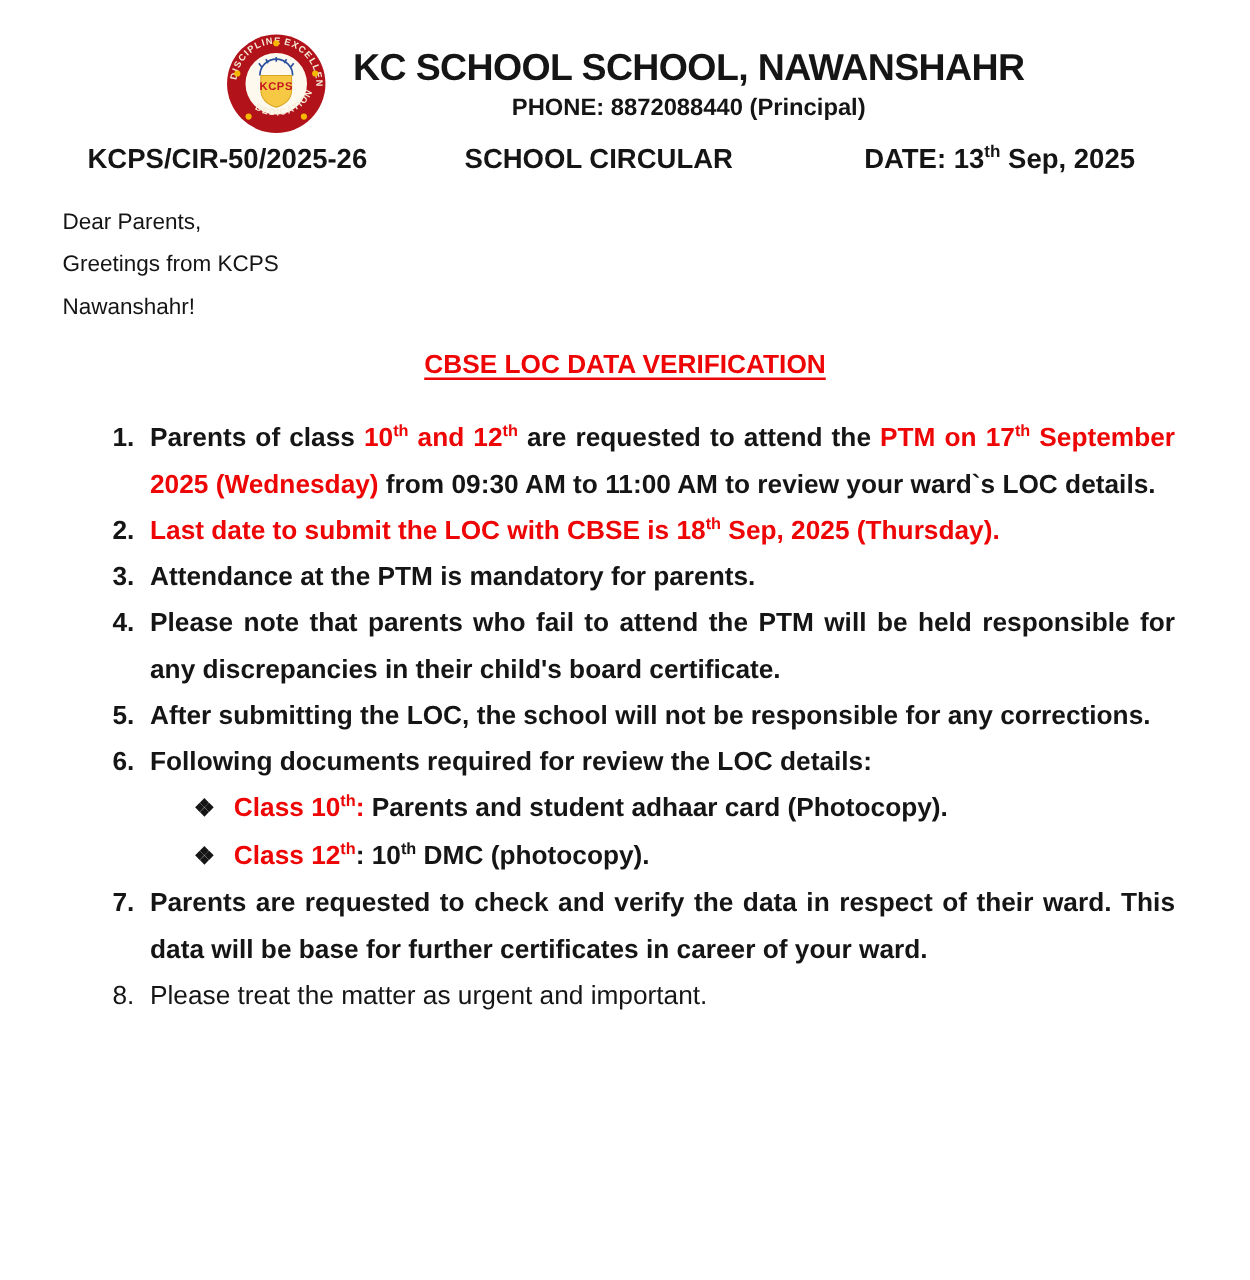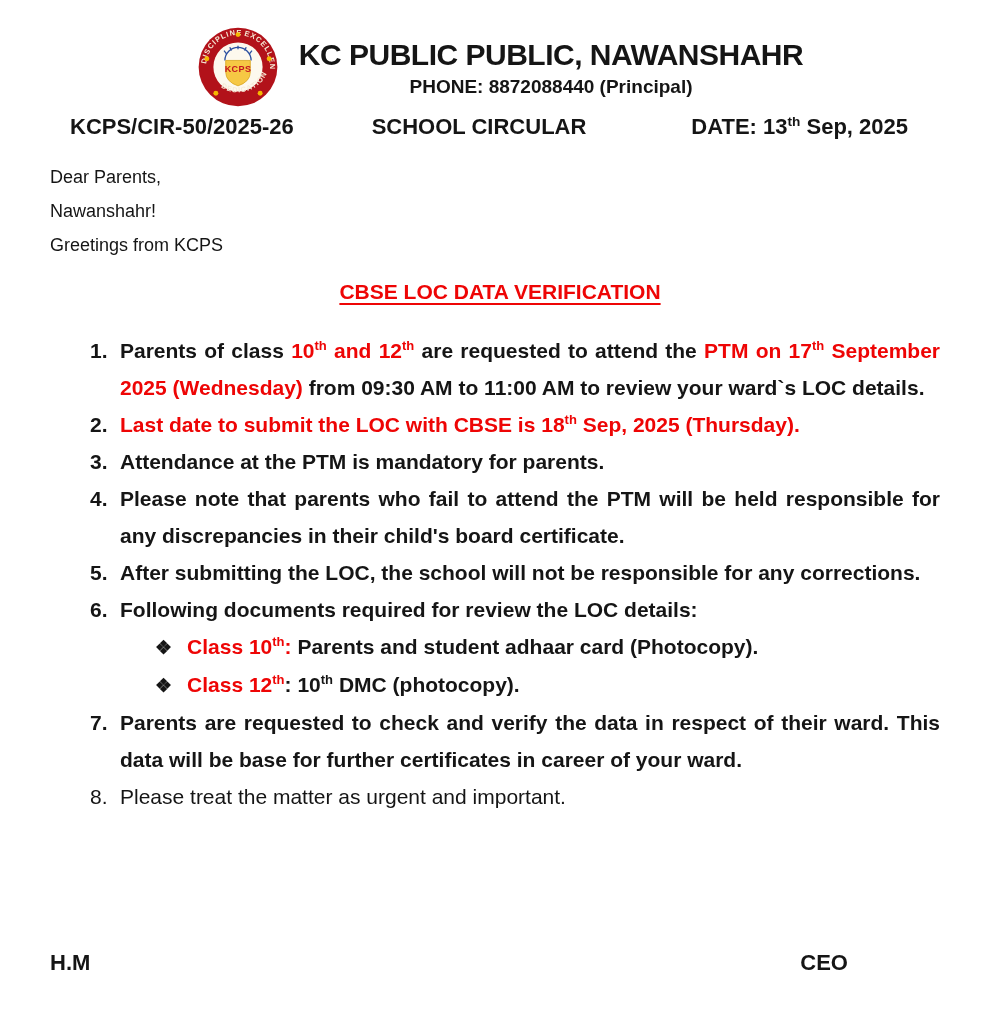--- a/index.html
+++ b/index.html
@@ -86,50 +86,46 @@
         <line x1="36" y1="34" x2="33" y2="30"></line>
         <line x1="42" y1="30" x2="40" y2="26"></line>
         <line x1="50" y1="28.5" x2="50" y2="24"></line>
         <line x1="58" y1="30" x2="60" y2="26"></line>
         <line x1="64" y1="34" x2="67" y2="30"></line>
       </g>
       <path d="M 35,42 L 65,42 L 65,56 Q 65,68 50,73 Q 35,68 35,56 Z" fill="#f6c844" stroke="#d9a520" stroke-width="1"></path>
       <text class="kcps-text" x="50" y="56" text-anchor="middle">KCPS</text>
     </svg>
     <div class="head-text">
-      <div class="school-name">KC PUBLIC PUBLIC, NAWANSHAHR</div>
+      <div class="school-name">KC SCHOOL SCHOOL, NAWANSHAHR</div>
       <div class="phone-line">PHONE: 8872088440 (Principal)</div>
     </div>
   </div>
 
   <div class="meta">
     <span class="left">KCPS/CIR-50/2025-26</span>
     <span class="mid">SCHOOL CIRCULAR</span>
     <span class="right"><span>DATE: 13</span><sup>th</sup><span> Sep, 2025</span></span>
   </div>
 
   <div class="greeting">
     <div>Dear Parents,</div>
+    <div>Greetings from KCPS</div>
     <div>Nawanshahr!</div>
-    <div>Greetings from KCPS</div>
   </div>
 
   <div class="doc-title">CBSE LOC DATA VERIFICATION</div>
 
   <div class="list">
       <div class="item"><span class="num">1.</span><span class="txt"><span>Parents of class </span><span class="red">10</span><sup class="red">th</sup><span class="red"> and 12</span><sup class="red">th</sup><span> are requested to attend the </span><span class="red">PTM on 17</span><sup class="red">th</sup><span class="red"> September 2025 (Wednesday)</span><span> from 09:30 AM to 11:00 AM to review your ward`s LOC details.</span></span></div>
       <div class="item"><span class="num">2.</span><span class="txt"><span class="red">Last date to submit the LOC with CBSE is 18</span><sup class="red">th</sup><span class="red"> Sep, 2025 (Thursday).</span></span></div>
       <div class="item"><span class="num">3.</span><span class="txt"><span>Attendance at the PTM is mandatory for parents.</span></span></div>
       <div class="item"><span class="num">4.</span><span class="txt"><span>Please note that parents who fail to attend the PTM will be held responsible for any discrepancies in their child's board certificate.</span></span></div>
       <div class="item"><span class="num">5.</span><span class="txt"><span>After submitting the LOC, the school will not be responsible for any corrections.</span></span></div>
       <div class="item"><span class="num">6.</span><span class="txt"><span>Following documents required for review the LOC details:</span></span></div>
       <div class="subitem"><span class="bullet">❖</span><span><span class="red">Class 10</span><sup class="red">th</sup><span class="red">:</span><span> Parents and student adhaar card (Photocopy).</span></span></div>
       <div class="subitem"><span class="bullet">❖</span><span><span class="red">Class 12</span><sup class="red">th</sup><span>: 10</span><sup>th</sup><span> DMC (photocopy).</span></span></div>
       <div class="item"><span class="num">7.</span><span class="txt"><span>Parents are requested to check and verify the data in respect of their ward. This data will be base for further certificates in career of your ward.</span></span></div>
       <div class="item regular"><span class="num">8.</span><span class="txt"><span>Please treat the matter as urgent and important.</span></span></div>
     </div>
 
-  <div class="footer">
-    <span>H.M</span>
-    <span>CEO</span>
-  </div>
 
 </div>
 
 </body></html>

